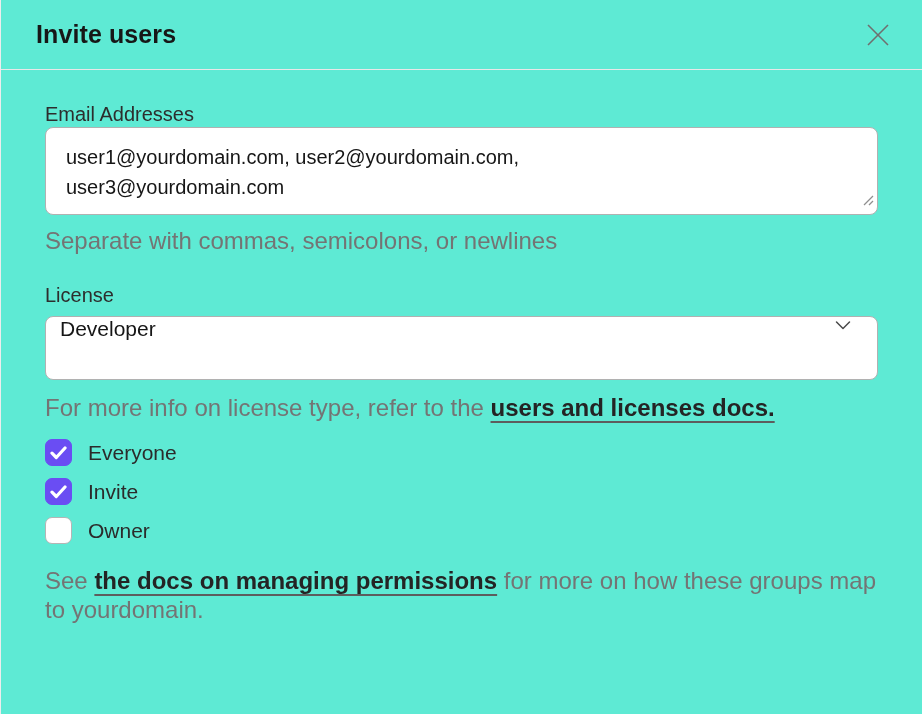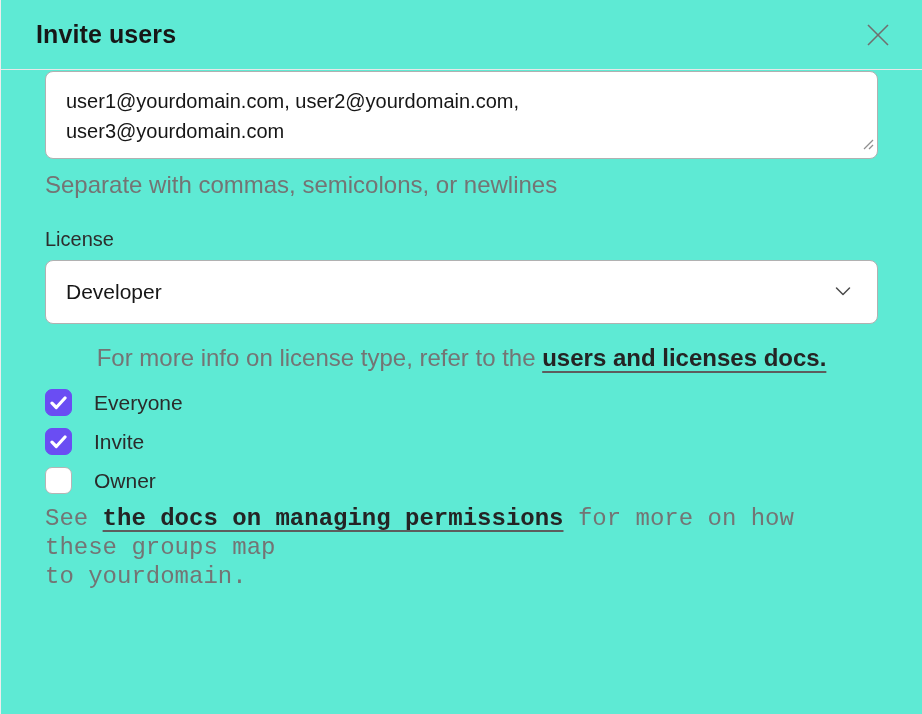--- a/index.html
+++ b/index.html
@@ -94,33 +94,32 @@
     text-decoration-color: #5d5d5d;
     cursor: pointer;
   }
 
   .select-box {
     margin-top: 9px;
     height: 64px;
     border: 1px solid #b1b1b1;
     border-radius: 8px;
     display: flex;
-    align-items: center;
     justify-content: space-between;
-    padding: 0 26px 0 20px;
+    padding: 0 26px 0 14px;
     background: #fff;
     cursor: pointer;
   }
   .select-value {
     font-size: 21px;
     color: #161616;
   }
   .select-chevron { display: block; }
 
-  .license-helper { margin-top: 21px; text-align: center; }
+  .license-helper { margin-top: 15px; }
 
   .checkbox-group { margin-top: 12px; }
   .checkbox-row {
     display: flex;
     align-items: center;
     height: 39px;
     cursor: pointer;
   }
   .checkbox {
     width: 27px; height: 27px;
@@ -130,30 +129,29 @@
     flex: 0 0 auto;
     display: flex; align-items: center; justify-content: center;
   }
   .checkbox svg { display: none; }
   .checkbox.checked {
     background: #6a4df3;
     border-color: #6a4df3;
   }
   .checkbox.checked svg { display: block; }
   .checkbox-label {
-    margin-left: 22px;
+    margin-left: 16px;
     font-size: 21px;
     color: #2b2b2b;
   }
 
   .groups-helper {
-    margin-top: 4px;
+    margin-top: 16px;
     line-height: 29px;
     max-width: 845px;
-    font-family: Liberation Mono, monospace;
   }
   .groups-helper .line2 { display: block; }
 </style>
 </head>
 <body>
 
 <div class="modal">
 
   <div class="modal-header">
     <div class="modal-title">Invite users</div>
@@ -162,20 +160,21 @@
         <svg width="26" height="26" viewBox="0 0 26 26">
           <line x1="3" y1="3" x2="23" y2="23" stroke="#6f6f6f" stroke-width="1.6"></line>
           <line x1="23" y1="3" x2="3" y2="23" stroke="#6f6f6f" stroke-width="1.6"></line>
         </svg>
       </span>
     </button>
   </div>
 
   <div class="modal-body">
 
+    <div class="field-label label-email">Email Addresses</div>
     <div class="textarea-wrap">
       <textarea class="email-textarea" spellcheck="false" style="">user1@yourdomain.com, user2@yourdomain.com,
 user3@yourdomain.com</textarea>
       <span class="resize-grip">
         <svg width="14" height="14" viewBox="0 0 14 14">
           <line x1="4" y1="13" x2="13" y2="4" stroke="#8f8f8f" stroke-width="1.3"></line>
           <line x1="9" y1="13" x2="13" y2="9" stroke="#8f8f8f" stroke-width="1.3"></line>
         </svg>
       </span>
     </div>

